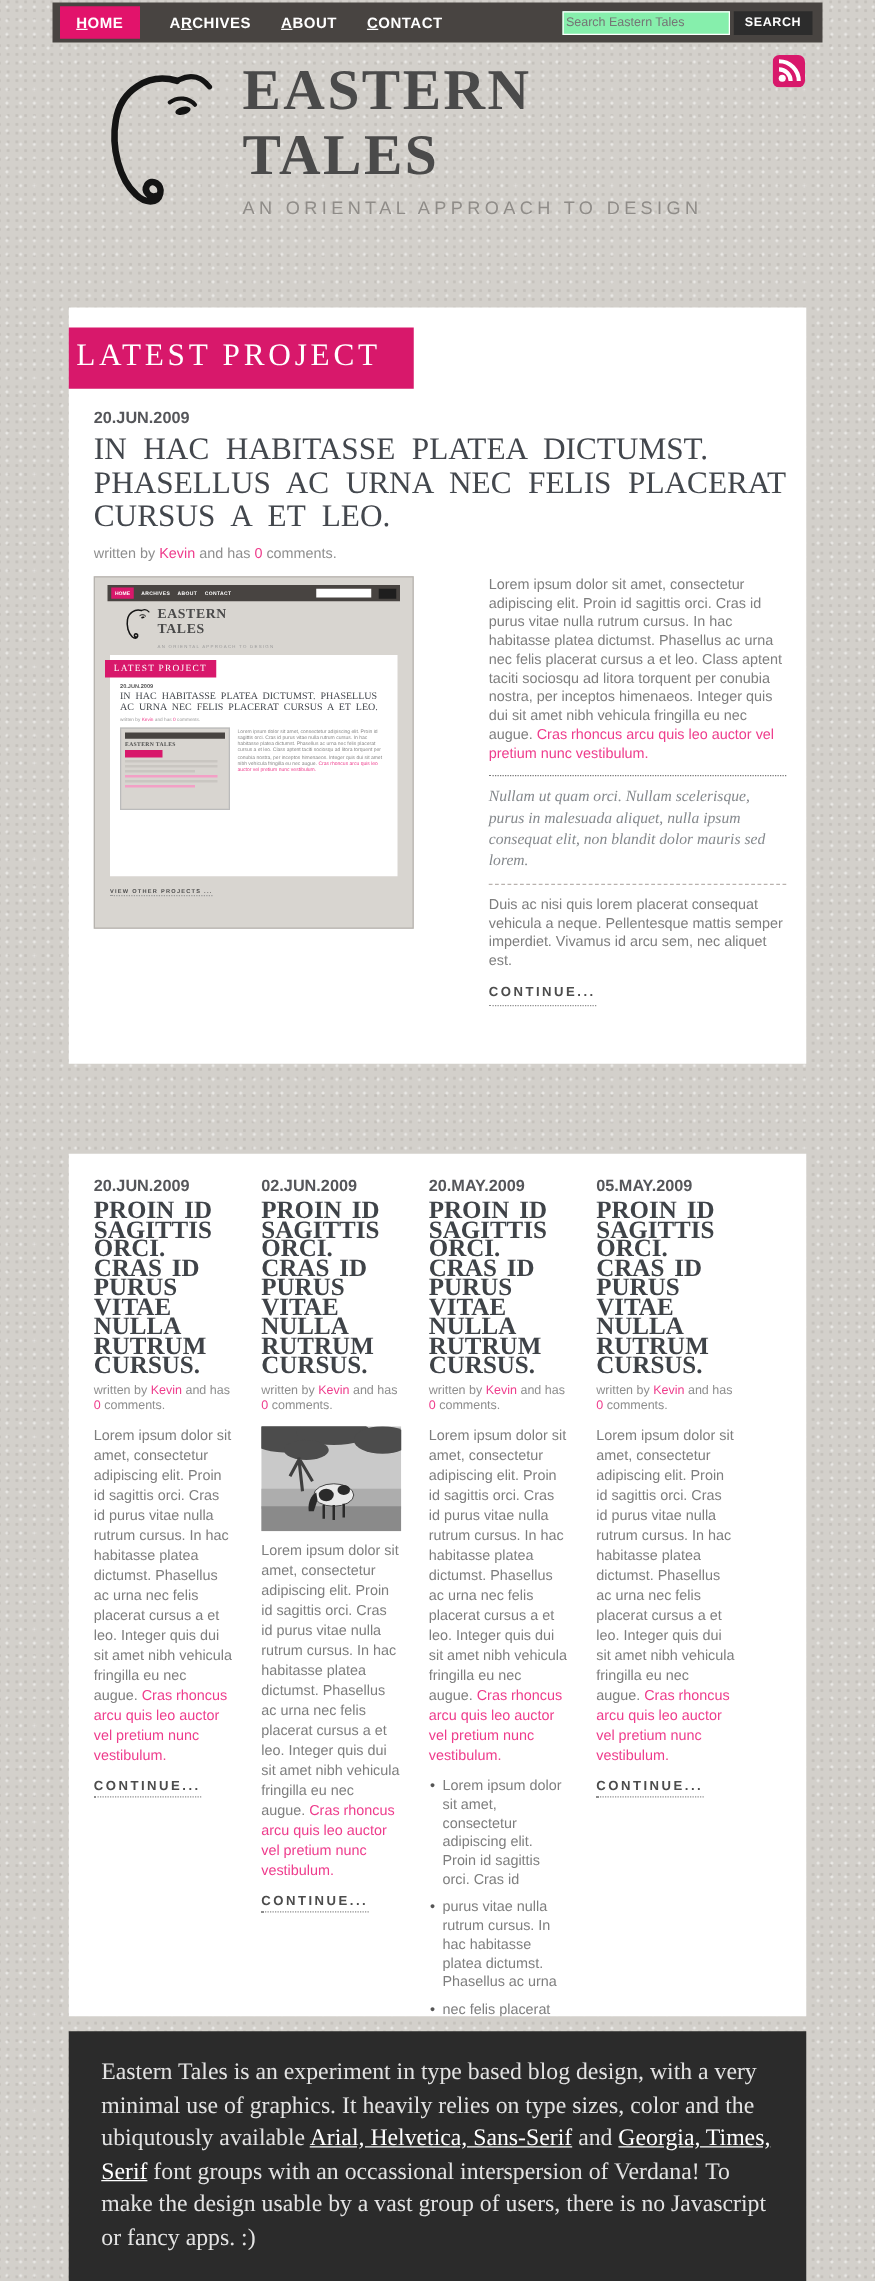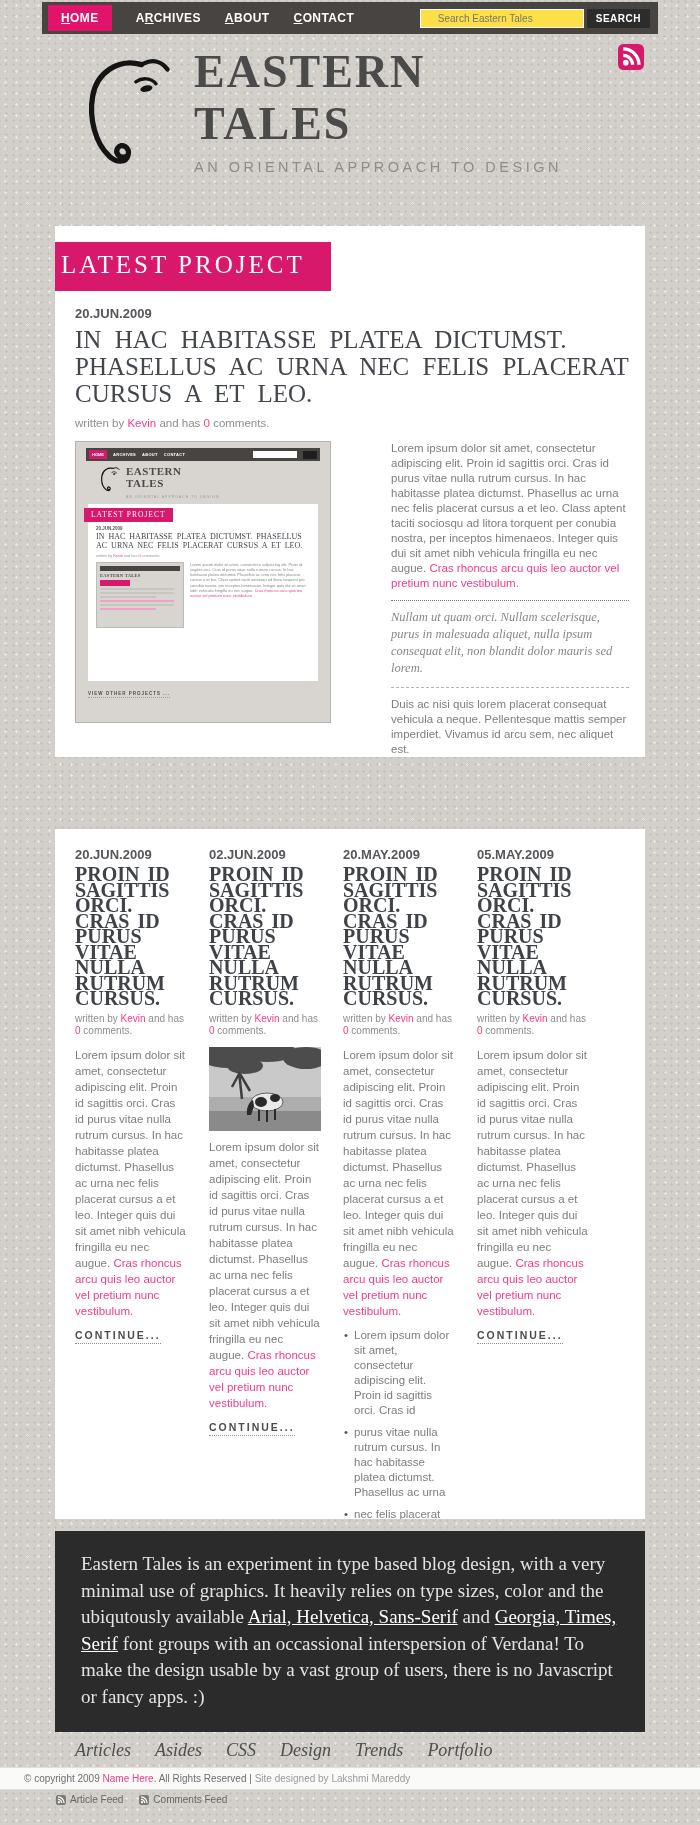--- a/index.html
+++ b/index.html
@@ -22,22 +22,22 @@
   
   .navbar{
     width:616px;margin:2px auto 0;height:32px;background:#484441;
     display:flex;align-items:center;gap:24px;padding:0 8px 0 14px;box-sizing:border-box;
   }
   .nav-item{color:#fff;font-size:12px;font-weight:bold;letter-spacing:.4px;text-decoration:none;}
   .nav-item u{text-decoration:underline;}
   .nav-item.active{background:#e2136b;padding:6px 13px;margin-left:-8px;}
   .searchwrap{margin-left:auto;display:flex;align-items:center;gap:3px;}
   .searchwrap input{
-    width:128px;height:17px;border:1px solid #fff;font-size:10px;padding:0 17px;
-    color:#555;background:#fde047;font-family:"Liberation Sans",sans-serif;
+    width:128px;height:17px;border:1px solid #fff;font-size:10px;padding:0 2px;
+    color:#555;background:#86efac;font-family:"Liberation Sans",sans-serif;
   }
   .searchbtn{
     background:#2c2c2c;color:#fff;font-size:10px;font-weight:bold;border:0;
     height:19px;padding:0 9px;letter-spacing:.5px;font-family:Liberation Sans, sans-serif;
   }
 
   
   .rss{position:absolute;top:44px;right:56px;width:26px;height:26px;}
   .rss svg{width:26px;height:26px;}
 
@@ -51,21 +51,21 @@
   }
   .tagline{color:#8f8c88;font-size:14.5px;letter-spacing:3.5px;margin-top:9px;}
 
   
   .box{width:590px;margin:0 auto;background:#fff;position:relative;box-sizing:border-box;}
   .banner{
     position:absolute;left:-15px;background:#d8186b;color:#fff;
     font-family:"Liberation Serif",serif;font-size:25px;letter-spacing:3px;
     padding:9px 26px 12px 21px;white-space:nowrap;
   }
-  .box1{margin-top:20px;height:531px;padding:80px 16px 0 20px;overflow:hidden;}
+  .box1{margin-top:40px;height:605px;padding:80px 16px 0 20px;overflow:hidden;}
   .box1 .banner{top:16px;}
   .date{font-size:13px;font-weight:bold;color:#55565a;}
   .bigtitle{
     font-family:"Liberation Serif",serif;font-weight:normal;font-size:25px;line-height:27px;
     color:#43474d;word-spacing:7px;margin:5px 0 10px;
   }
   .byline{font-size:11.5px;color:#8e8e8e;margin-bottom:12px;}
   .row{display:flex;justify-content:space-between;}
 
   

